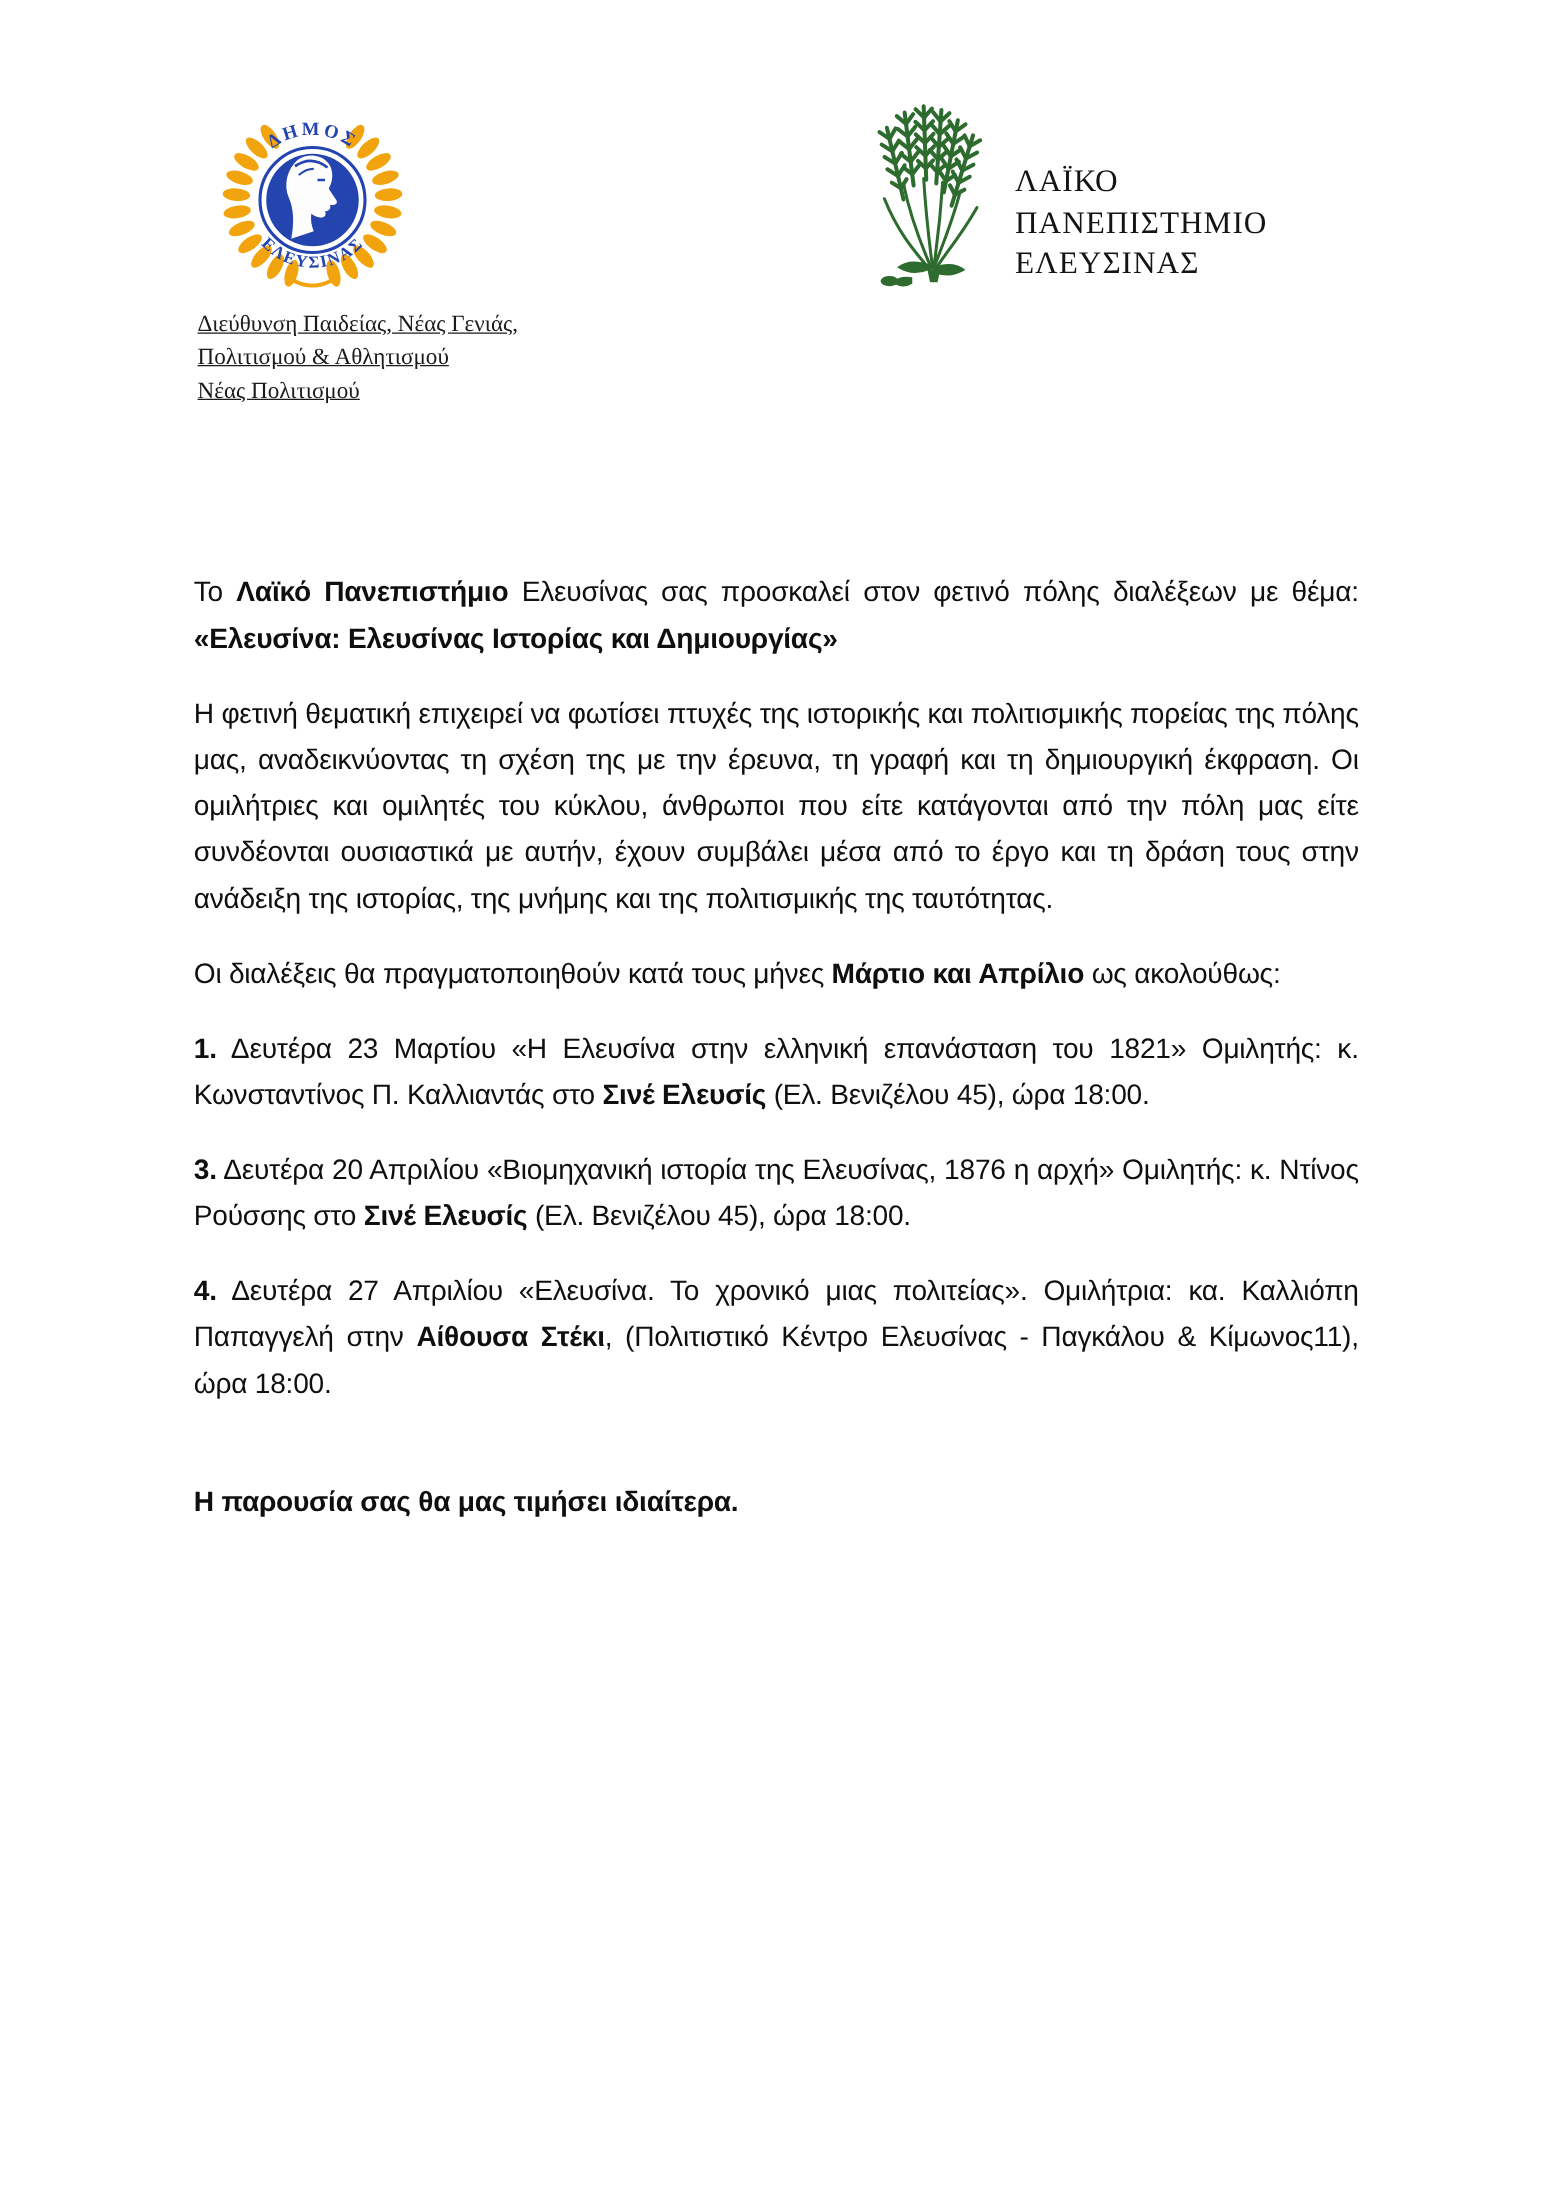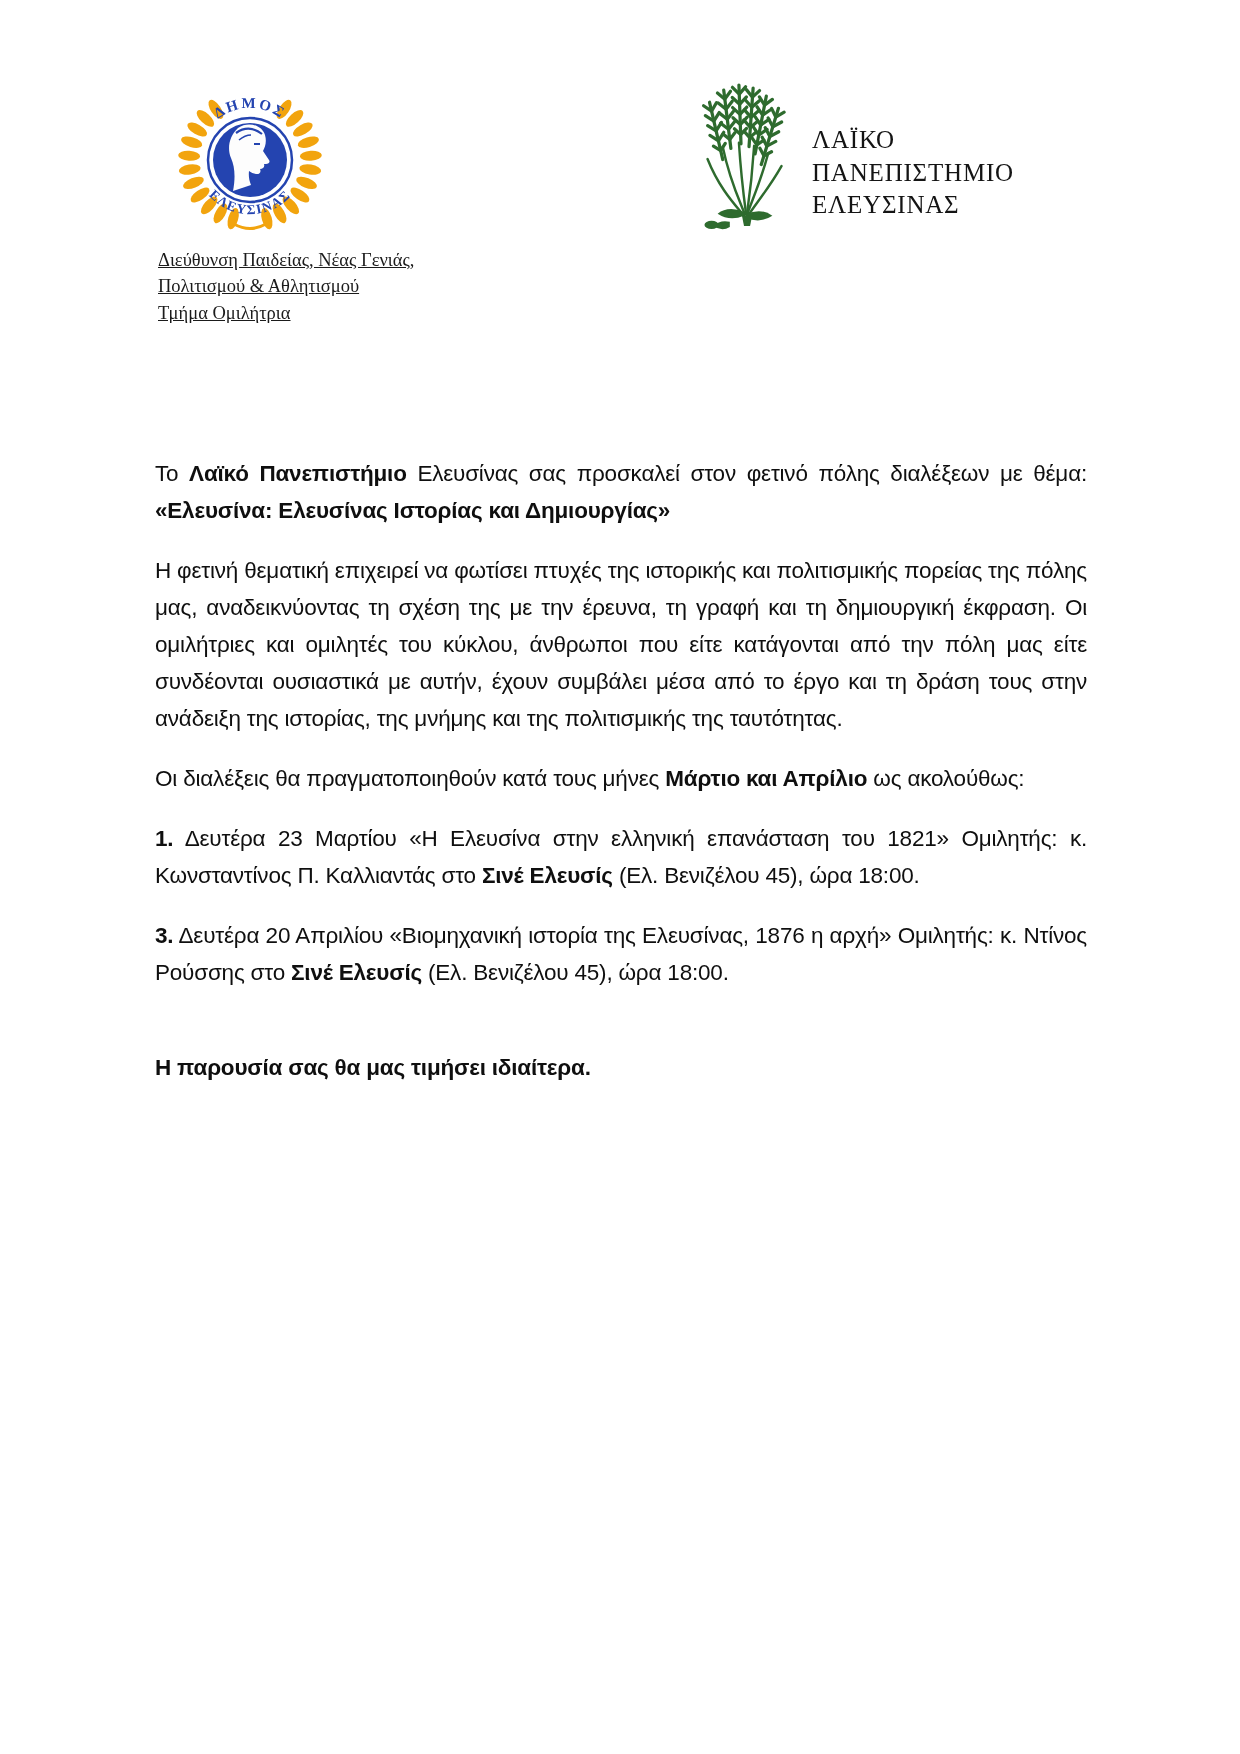--- a/index.html
+++ b/index.html
@@ -13,21 +13,21 @@
     overflow:hidden;
   }
 
   
   .muni-logo{position:absolute;left:170px;top:76px;width:160px;height:164px;}
   .dept{
     position:absolute;left:158px;top:247px;
     font-family:"Liberation Serif",serif;
     font-size:18.5px;line-height:1.42;color:#1b1b1b;text-decoration:underline;
   }
-  .uni{position:absolute;left:690px;top:82px;display:flex;align-items:flex-start;}
+  .uni{position:absolute;left:690px;top:82px;display:flex;align-items:center;}
   .uni-wheat{width:108px;height:152px;margin-right:14px;}
   .uni-name{
     font-family:"Liberation Serif",serif;
     font-size:25px;line-height:1.30;letter-spacing:0.8px;
     color:#141414;padding-top:42px;white-space:nowrap;
   }
 
   
   .content{position:absolute;left:155px;top:455px;width:932px;}
   .doc-title{
@@ -113,21 +113,21 @@
       <textPath href="#arcTop" startOffset="50%" text-anchor="middle">ΔΗΜΟΣ</textPath>
     </text>
     <text font-family="Liberation Serif, serif" font-weight="bold" font-size="13.5" letter-spacing="1.5" fill="#2444b0">
       <textPath href="#arcBottom" startOffset="50%" text-anchor="middle">ΕΛΕΥΣΙΝΑΣ</textPath>
     </text>
   </svg>
 
   <div class="dept">
     <div>Διεύθυνση Παιδείας, Νέας Γενιάς,</div>
     <div>Πολιτισμού &amp; Αθλητισμού</div>
-    <div>Τμήμα Ομιλήτρια</div>
+    <div>Νέας Πολιτισμού</div>
   </div>
 
   <div class="uni">
     <svg class="uni-wheat" viewBox="0 0 100 150" aria-hidden="true">
       <defs>
         <g id="ear" stroke="#2e6b2e" stroke-width="3.2" stroke-linecap="round" fill="none">
           <path d="M0,0 L0,58"></path>
           <path d="M0,9 L-6.5,2 M0,9 L6.5,2"></path>
           <path d="M0,19 L-7,12 M0,19 L7,12"></path>
           <path d="M0,29 L-7,22 M0,29 L7,22"></path>
@@ -166,17 +166,18 @@
     </div>
   </div>
 
   <div class="content">
     <div>
         <p class="body-par"><span>Το </span><span class="b">Λαϊκό Πανεπιστήμιο</span><span> Ελευσίνας σας προσκαλεί στον φετινό πόλης διαλέξεων με θέμα: </span><span class="b">«Ελευσίνα: Ελευσίνας Ιστορίας και Δημιουργίας»</span></p>
         <p class="body-par"><span>Η φετινή θεματική επιχειρεί να φωτίσει πτυχές της ιστορικής και πολιτισμικής πορείας της πόλης μας, αναδεικνύοντας τη σχέση της με την έρευνα, τη γραφή και τη δημιουργική έκφραση. Οι ομιλήτριες και ομιλητές  του κύκλου, άνθρωποι που είτε κατάγονται από την πόλη μας είτε συνδέονται ουσιαστικά με αυτήν, έχουν συμβάλει μέσα από το έργο και τη δράση τους στην ανάδειξη της ιστορίας, της μνήμης και της πολιτισμικής της ταυτότητας.</span></p>
         <p class="body-par"><span>Οι διαλέξεις θα πραγματοποιηθούν κατά τους μήνες </span><span class="b">Μάρτιο και Απρίλιο</span><span> ως ακολούθως:</span></p>
         <p class="body-par"><span class="b">1.</span><span> Δευτέρα 23 Μαρτίου «Η Ελευσίνα στην ελληνική επανάσταση του 1821» Ομιλητής: κ. Κωνσταντίνος Π. Καλλιαντάς στο </span><span class="b">Σινέ Ελευσίς</span><span> (Ελ. Βενιζέλου 45), ώρα 18:00.</span></p>
         <p class="body-par"><span class="b">3.</span><span> Δευτέρα 20 Απριλίου «Βιομηχανική ιστορία της Ελευσίνας, 1876 η αρχή» Ομιλητής: κ. Ντίνος Ρούσσης στο </span><span class="b">Σινέ Ελευσίς</span><span> (Ελ. Βενιζέλου 45), ώρα 18:00.</span></p>
+        <p class="body-par"><span class="b">4.</span><span> Δευτέρα 27 Απριλίου «Ελευσίνα. Το χρονικό μιας πολιτείας». Ομιλήτρια: κα. Καλλιόπη Παπαγγελή στην </span><span class="b">Αίθουσα Στέκι</span><span>, (Πολιτιστικό Κέντρο Ελευσίνας - Παγκάλου &amp; Κίμωνος11), ώρα 18:00.</span></p>
         <p class="body-par gap-before"><span class="b">Η παρουσία σας θα μας τιμήσει ιδιαίτερα.</span></p>
       </div>
   </div>
 
 </div>
 
 </body></html>

